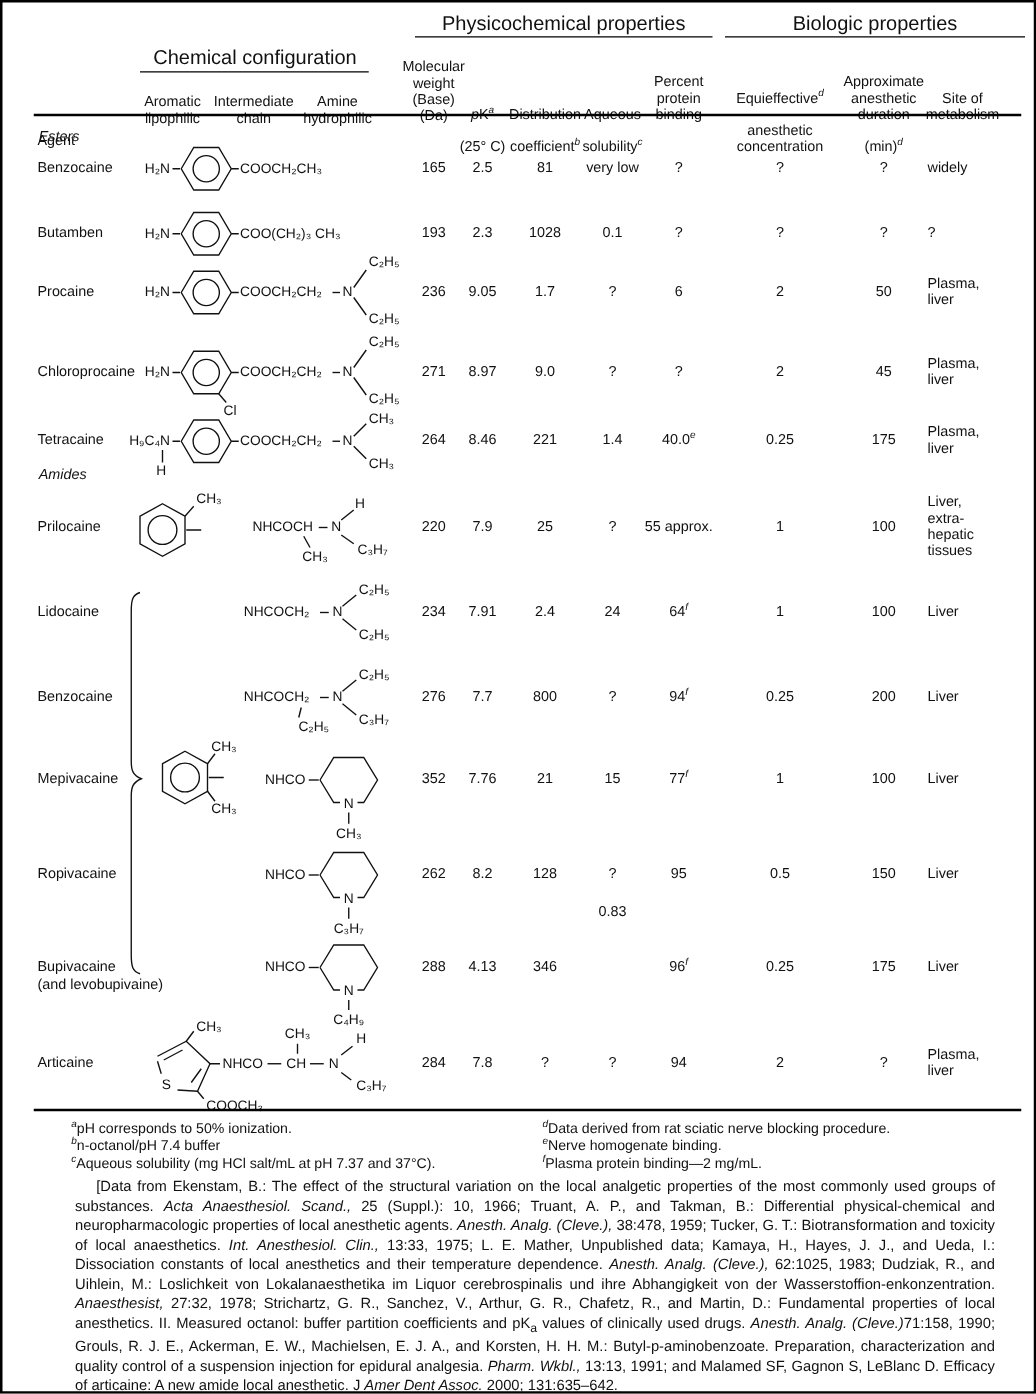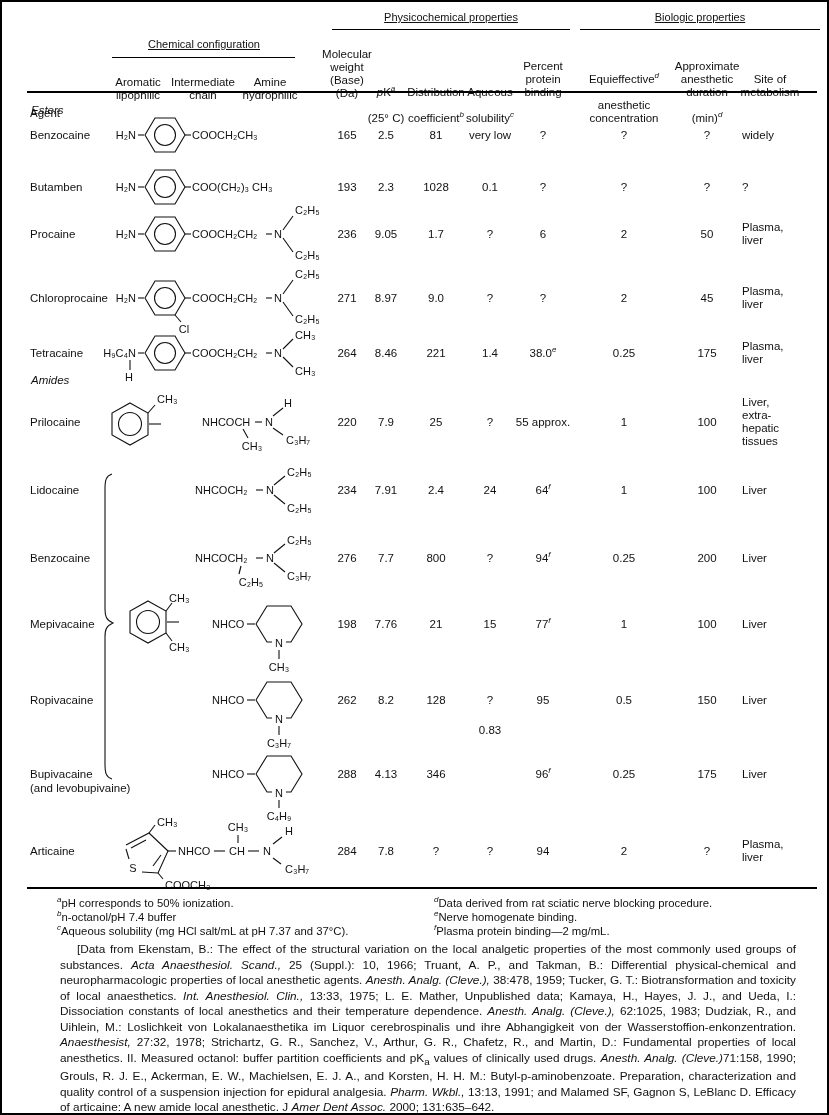--- a/index.html
+++ b/index.html
@@ -1,20 +1,20 @@
 <!DOCTYPE html>
 <html><head>
 <meta charset="utf-8">
 <style>
   html,body{margin:0;padding:0;background:#e8e8e8;}
   .page{position:relative;width:829px;height:1115px;background:#fff;border:2px solid #000;
         box-sizing:border-box;font-family:"Liberation Sans","DejaVu Sans",sans-serif;color:#111;overflow:hidden;}
   .rule{position:absolute;background:#000;height:1px;}
   .rule.thick{height:2px;}
-  .h-group{position:absolute;font-size:11px;transform:translateX(-50%);white-space:nowrap;text-decoration:underline;}
+  .h-group{position:absolute;font-size:16px;transform:translateX(-50%);white-space:nowrap;}
   .h-col{position:absolute;font-size:11.5px;line-height:13px;text-align:center;
          transform:translateX(-50%);white-space:pre-line;margin-top:12px;}
   .h-left{position:absolute;font-size:11.5px;margin-top:30px;}
   .cell{position:absolute;font-size:11.5px;line-height:13px;text-align:center;
         transform:translate(-50%,-50%);white-space:pre-line;}
   .cell.la{transform:translateY(-50%);text-align:left;}
   .c-mw{left:345px}.c-pk{left:384px}.c-dist{left:434px}.c-sol{left:488px}
   .c-prot{left:541px}.c-equi{left:622px}.c-dur{left:705px}
   .c-agent{left:28px}.c-site{left:740px}
   .agent2{position:absolute;left:28px;font-size:11.5px;white-space:nowrap;}
@@ -297,21 +297,21 @@
   <div class="cell c-equi" style="top:296px">2</div>
   <div class="cell c-dur" style="top:296px">45</div>
   <div class="cell la c-site" style="top:296px">Plasma,
 liver</div>
 
   <div class="cell la c-agent" style="top:351px">Tetracaine</div>
   <div class="cell c-mw" style="top:351px">264</div>
   <div class="cell c-pk" style="top:351px">8.46</div>
   <div class="cell c-dist" style="top:351px">221</div>
   <div class="cell c-sol" style="top:351px">1.4</div>
-  <div class="cell c-prot" style="top:351px"><span>38.0</span><sup class="it">e</sup></div>
+  <div class="cell c-prot" style="top:351px"><span>40.0</span><sup class="it">e</sup></div>
   <div class="cell c-equi" style="top:351px">0.25</div>
   <div class="cell c-dur" style="top:351px">175</div>
   <div class="cell la c-site" style="top:351px">Plasma,
 liver</div>
 
   <div class="cell la c-agent" style="top:420px">Prilocaine</div>
   <div class="cell c-mw" style="top:420px">220</div>
   <div class="cell c-pk" style="top:420px">7.9</div>
   <div class="cell c-dist" style="top:420px">25</div>
   <div class="cell c-sol" style="top:420px">?</div>
@@ -337,21 +337,21 @@
   <div class="cell c-mw" style="top:556px">276</div>
   <div class="cell c-pk" style="top:556px">7.7</div>
   <div class="cell c-dist" style="top:556px">800</div>
   <div class="cell c-sol" style="top:556px">?</div>
   <div class="cell c-prot" style="top:556px"><span>94</span><sup class="it">f</sup></div>
   <div class="cell c-equi" style="top:556px">0.25</div>
   <div class="cell c-dur" style="top:556px">200</div>
   <div class="cell la c-site" style="top:556px">Liver</div>
 
   <div class="cell la c-agent" style="top:622px">Mepivacaine</div>
-  <div class="cell c-mw" style="top:622px">198</div>
+  <div class="cell c-mw" style="top:622px">352</div>
   <div class="cell c-pk" style="top:622px">7.76</div>
   <div class="cell c-dist" style="top:622px">21</div>
   <div class="cell c-sol" style="top:622px">15</div>
   <div class="cell c-prot" style="top:622px"><span>77</span><sup class="it">f</sup></div>
   <div class="cell c-equi" style="top:622px">1</div>
   <div class="cell c-dur" style="top:622px">100</div>
   <div class="cell la c-site" style="top:622px">Liver</div>
 
   <div class="cell la c-agent" style="top:698px">Ropivacaine</div>
   <div class="cell c-mw" style="top:698px">262</div>

